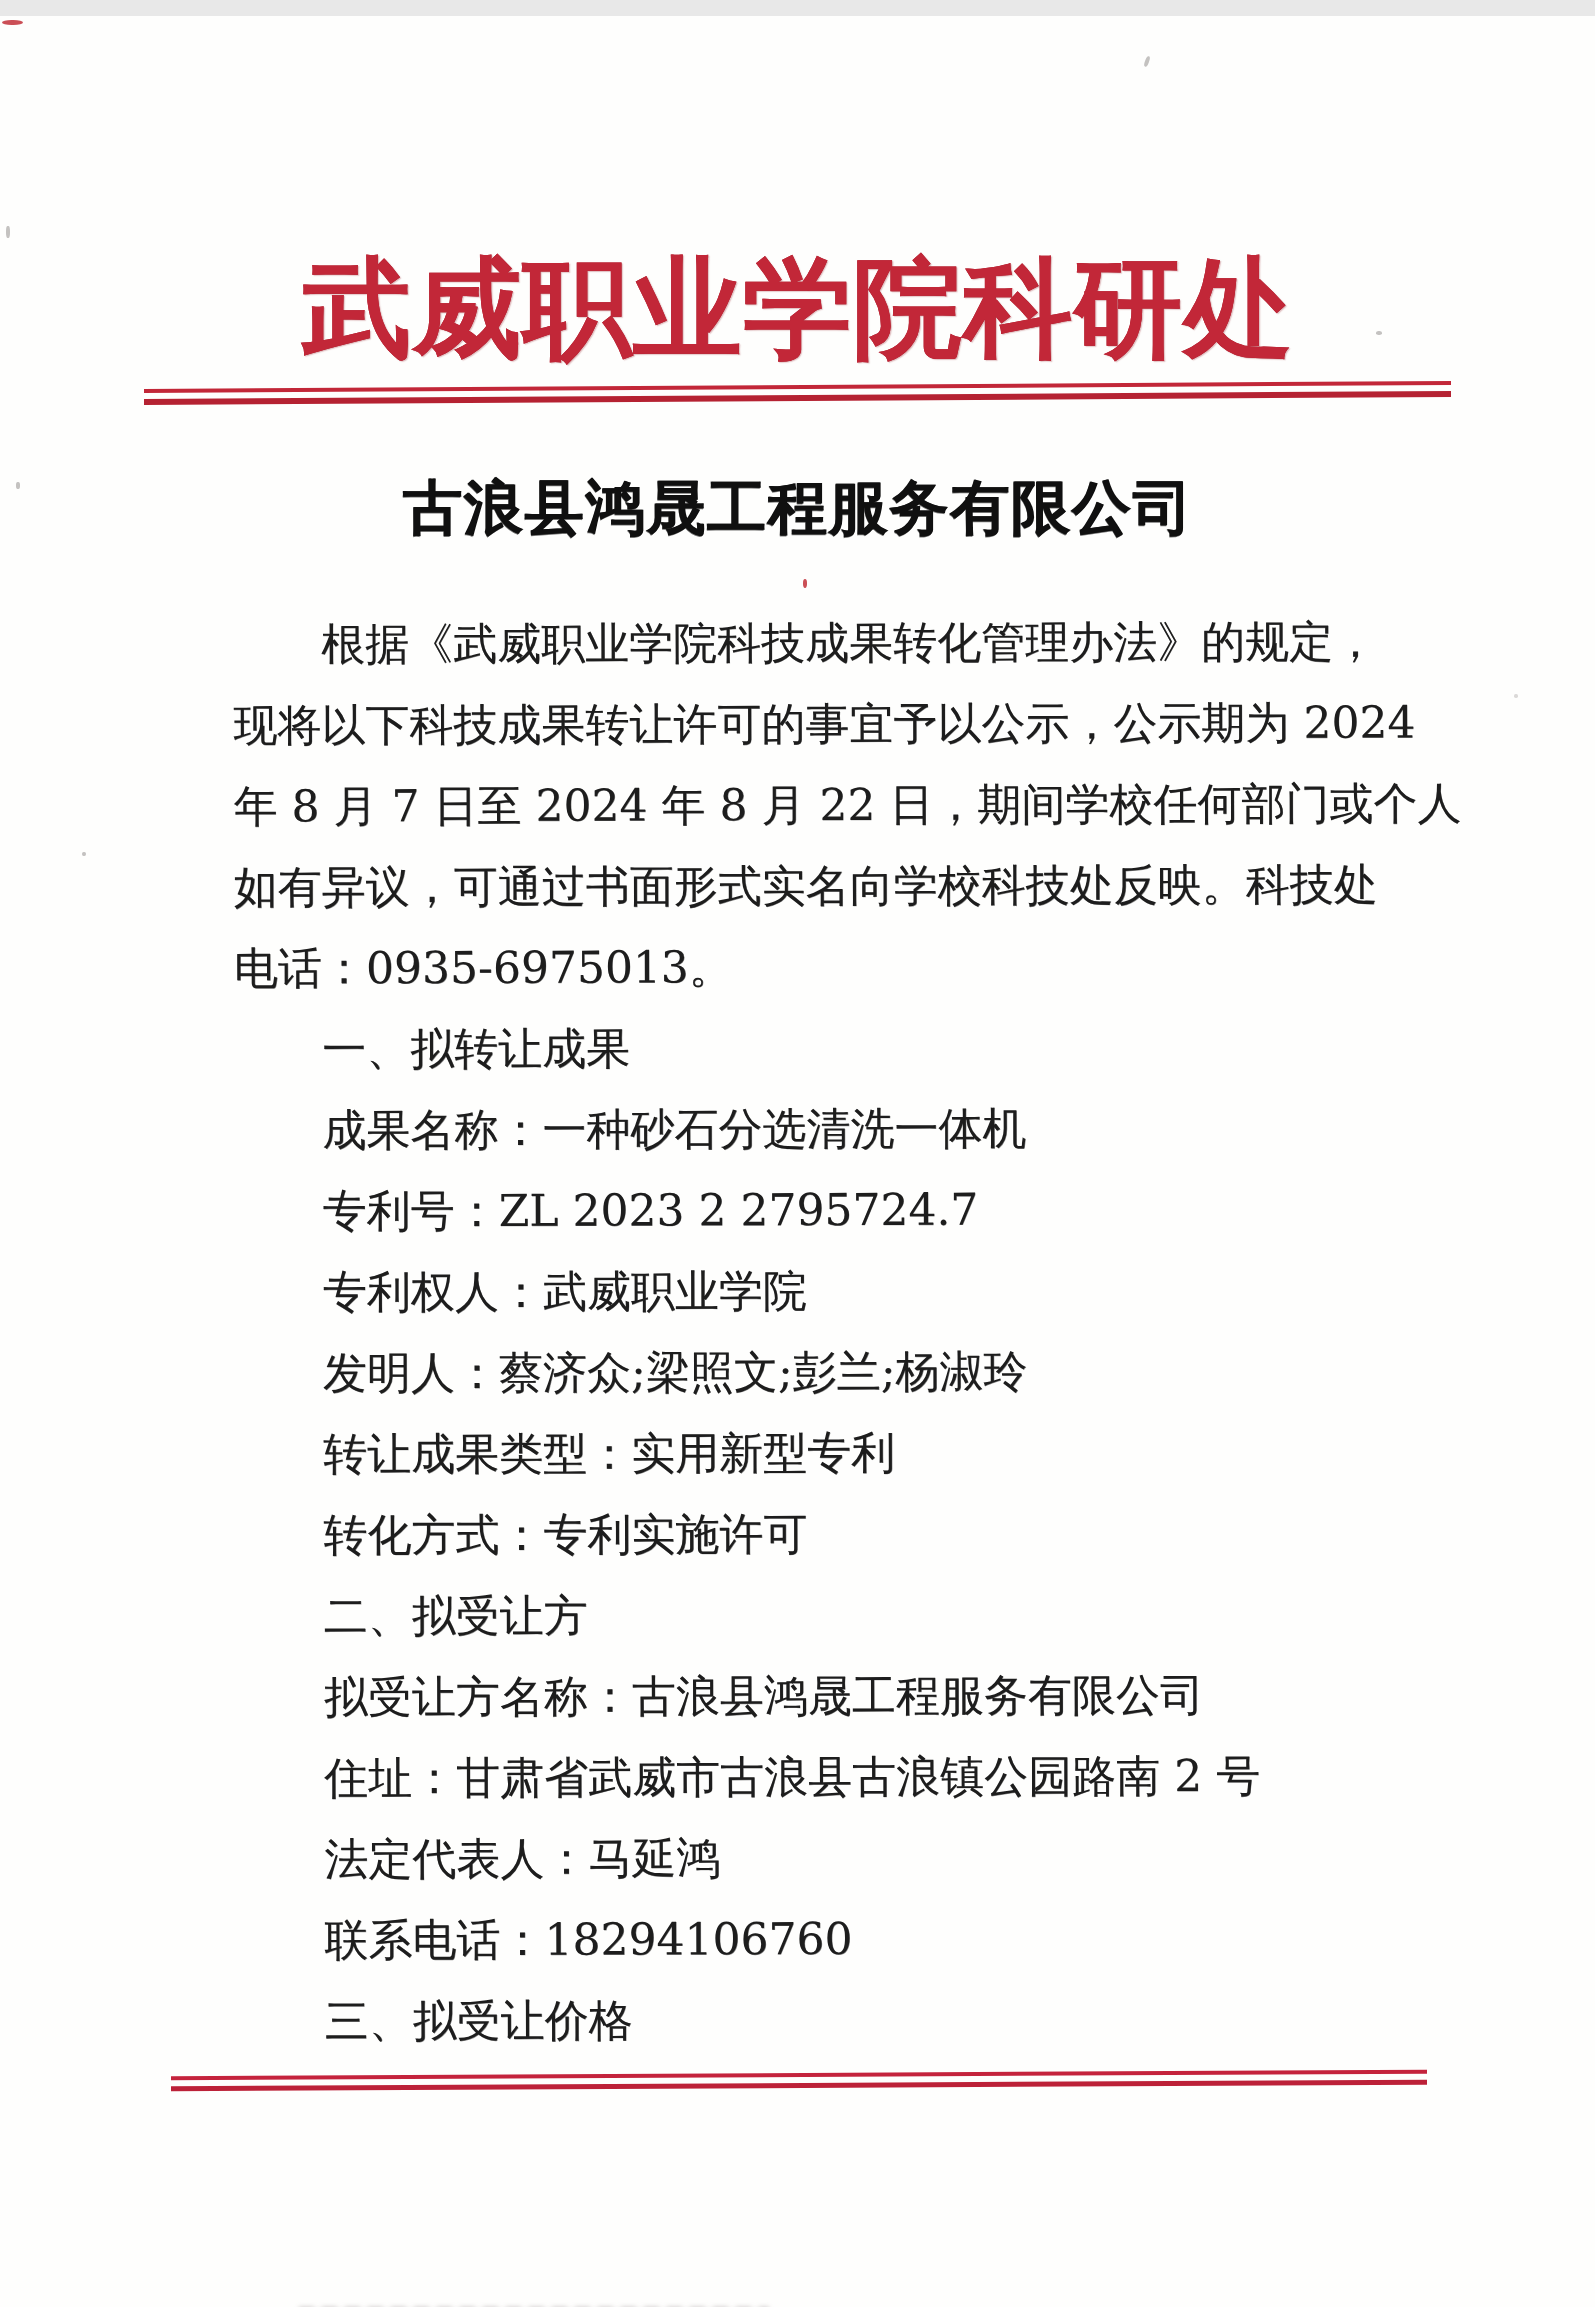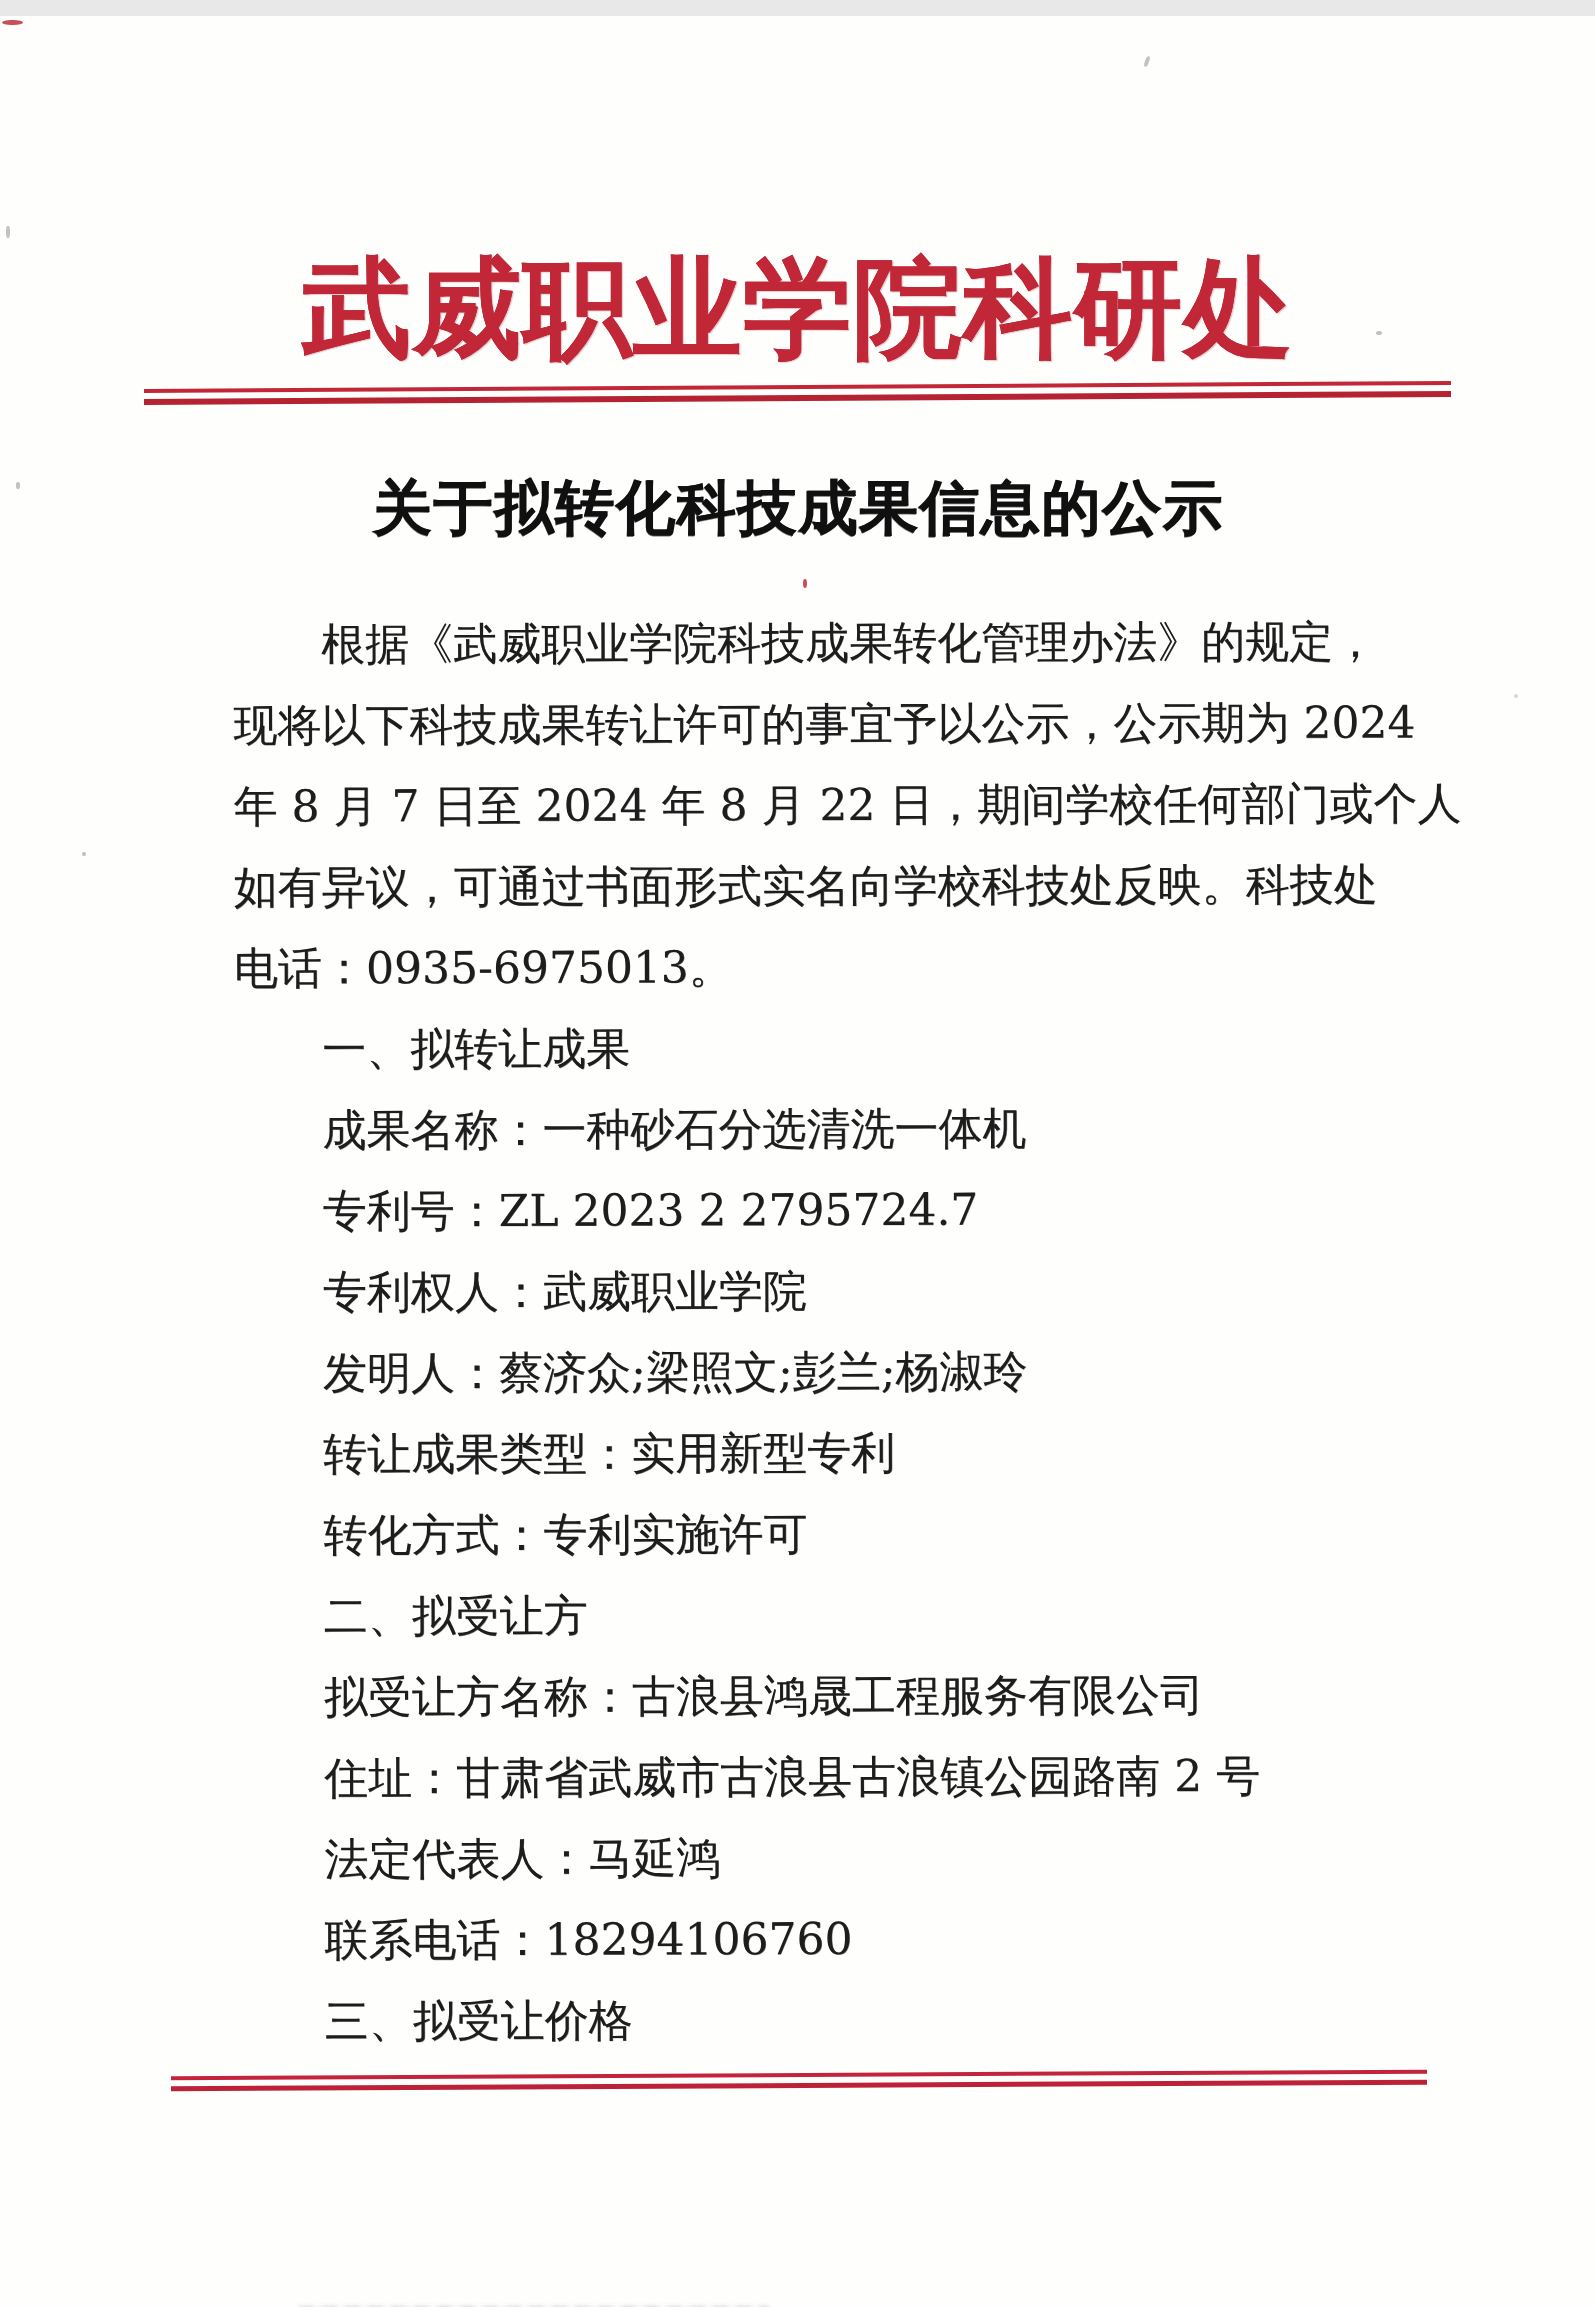--- a/index.html
+++ b/index.html
@@ -46,21 +46,21 @@
 </head>
 <body>
 
 <div class="page">
 
   <h1 class="letterhead">武威职业学院科研处</h1>
 
   <div class="rule hdr-rule-top"></div>
   <div class="rule hdr-rule-bottom"></div>
 
-  <h2 class="doc-title">关于拟转化科技成果信息的公示</h2>
+  <h2 class="doc-title">古浪县鸿晟工程服务有限公司</h2>
 
   <div class="body-text">
     <div class="ln indent">根据《武威职业学院科技成果转化管理办法》的规定，</div>
     <div class="ln">现将以下科技成果转让许可的事宜予以公示，公示期为 2024</div>
     <div class="ln">年 8 月 7 日至 2024 年 8 月 22 日，期间学校任何部门或个人</div>
     <div class="ln">如有异议，可通过书面形式实名向学校科技处反映。科技处</div>
     <div class="ln">电话：0935-6975013。</div>
     <div class="ln indent">一、拟转让成果</div>
     <div class="ln indent">成果名称：一种砂石分选清洗一体机</div>
     <div class="ln indent">专利号：ZL 2023 2 2795724.7</div>

